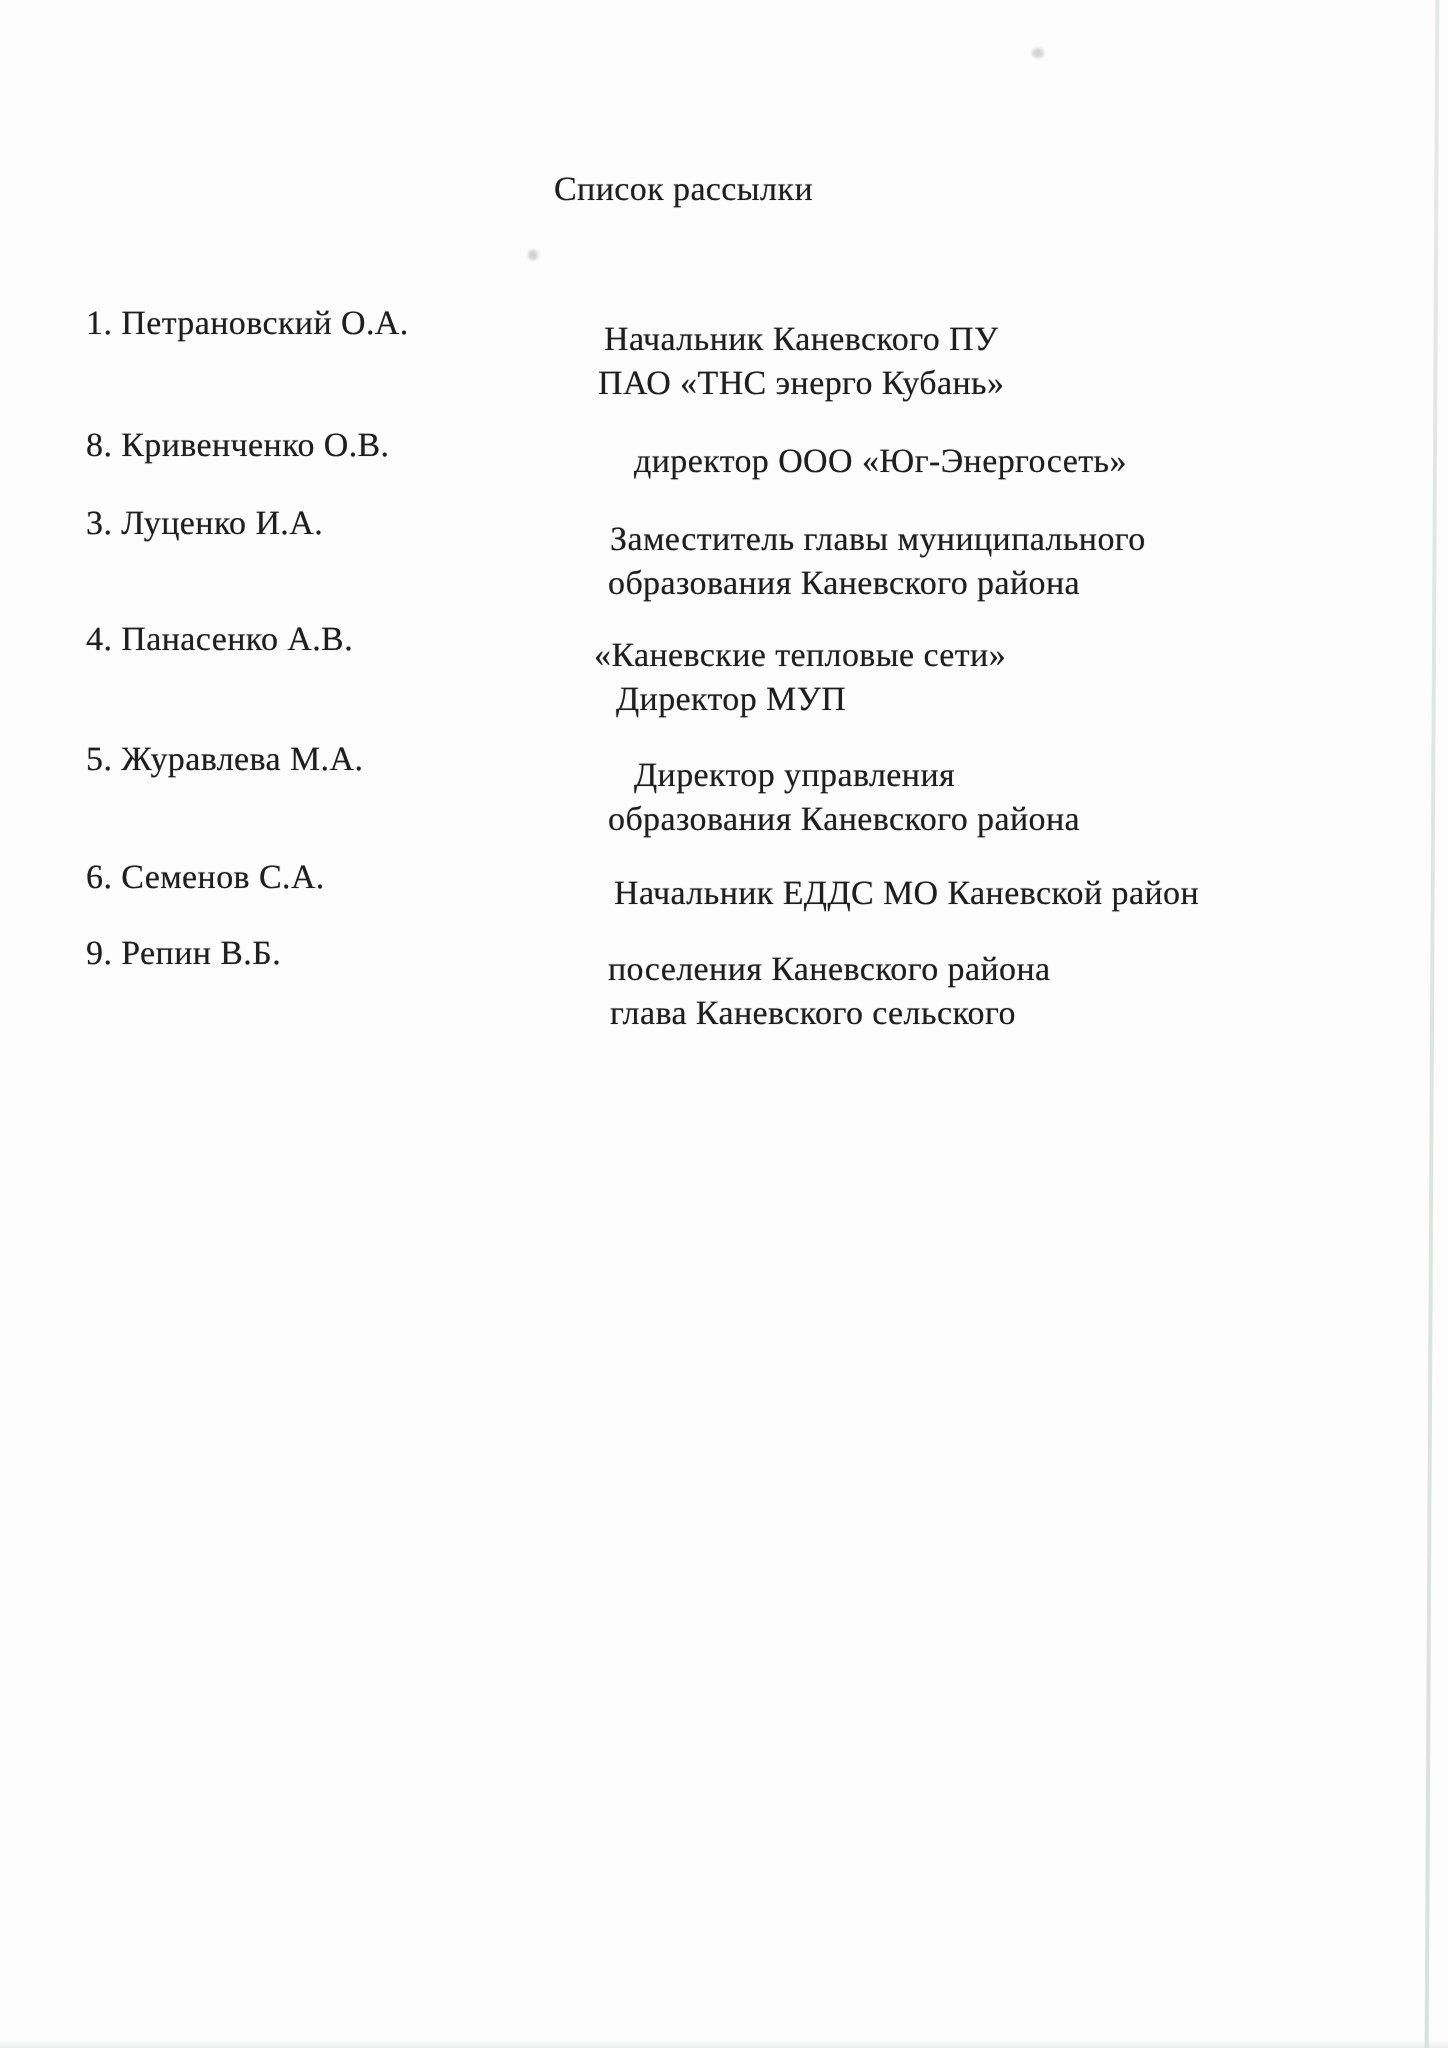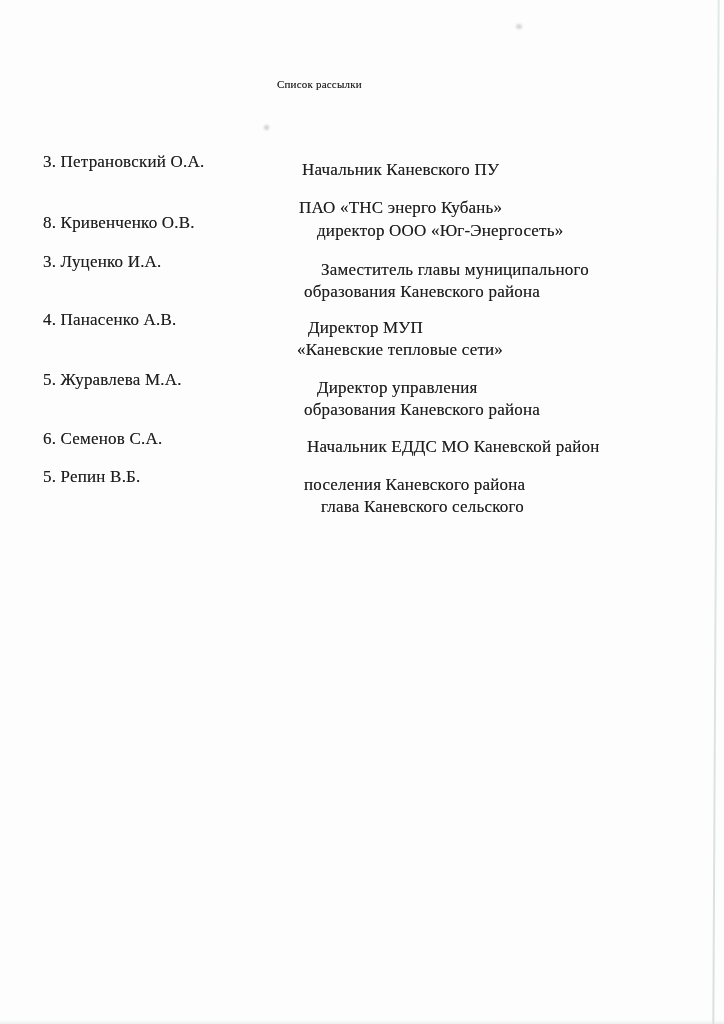--- a/index.html
+++ b/index.html
@@ -18,22 +18,22 @@
     color: #1e1e1e;
     letter-spacing: 0.2px;
   }
   
   .ink {
     text-shadow: 0 0 0.5px rgba(30,30,30,0.55);
   }
   .doc-title {
     position: absolute;
     left: 277px;
-    top: 73px;
-    font-size: 11px;
+    top: 84px;
+    font-size: 17px;
     line-height: 22px;
     white-space: nowrap;
   }
   .entry {
     position: absolute;
     left: 0;
     width: 724px;
   }
   .entry .name {
     position: absolute;
@@ -56,23 +56,23 @@
   .e1 { top: 151px; }
   .e2 { top: 212px; }
   .e3 { top: 251px; }
   .e4 { top: 309px; }
   .e5 { top: 369px; }
   .e6 { top: 428px; }
   .e7 { top: 466px; }
 
   
   .ml0  { margin-left: 0; }
-  .ml2  { margin-left: 2px; margin-top: 16px; }
+  .ml2  { margin-left: 2px; }
   .ml5  { margin-left: 5px; }
-  .ml6  { margin-left: 24px; }
+  .ml6  { margin-left: 8px; }
   .ml7  { margin-left: 7px; }
   .ml8  { margin-left: 20px; }
   .ml10 { margin-left: 10px; }
   .ml11 { margin-left: 11px; }
 
   
   .scan-edge-right {
     position: absolute;
     left: 715px;
     top: -2px;
@@ -111,21 +111,21 @@
   }
 </style>
 </head>
 <body>
 
 <div class="page">
 
   <div class="doc-title ink">Список рассылки</div>
 
   <div class="entry e1">
-    <div class="name ink">3. Петрановский О.А.</div>
+    <div class="name ink">1. Петрановский О.А.</div>
     <div class="role">
       <div class="role-line ink ml5">Начальник Каневского ПУ</div>
       <div class="role-line ink ml2">ПАО «ТНС энерго Кубань»</div>
     </div>
   </div>
 
   <div class="entry e2">
     <div class="name ink">8. Кривенченко О.В.</div>
     <div class="role">
       <div class="role-line ink ml8">директор ООО «Юг-Энергосеть»</div>
@@ -136,42 +136,42 @@
     <div class="name ink">3. Луценко И.А.</div>
     <div class="role">
       <div class="role-line ink ml6">Заместитель главы муниципального</div>
       <div class="role-line ink ml7">образования Каневского района</div>
     </div>
   </div>
 
   <div class="entry e4">
     <div class="name ink">4. Панасенко А.В.</div>
     <div class="role">
+      <div class="role-line ink ml0">«Каневские тепловые сети»</div>
       <div class="role-line ink ml11">Директор МУП</div>
-      <div class="role-line ink ml0">«Каневские тепловые сети»</div>
     </div>
   </div>
 
   <div class="entry e5">
     <div class="name ink">5. Журавлева М.А.</div>
     <div class="role">
       <div class="role-line ink ml8">Директор управления</div>
       <div class="role-line ink ml7">образования Каневского района</div>
     </div>
   </div>
 
   <div class="entry e6">
     <div class="name ink">6. Семенов С.А.</div>
     <div class="role">
       <div class="role-line ink ml10">Начальник ЕДДС МО Каневской район</div>
     </div>
   </div>
 
   <div class="entry e7">
-    <div class="name ink">5. Репин В.Б.</div>
+    <div class="name ink">9. Репин В.Б.</div>
     <div class="role">
       <div class="role-line ink ml7">поселения Каневского района</div>
       <div class="role-line ink ml6">глава Каневского сельского</div>
     </div>
   </div>
 
   <div class="scan-edge-right"></div>
   <div class="scan-edge-bottom"></div>
   <div class="speck speck-1"></div>
   <div class="speck speck-2"></div>

